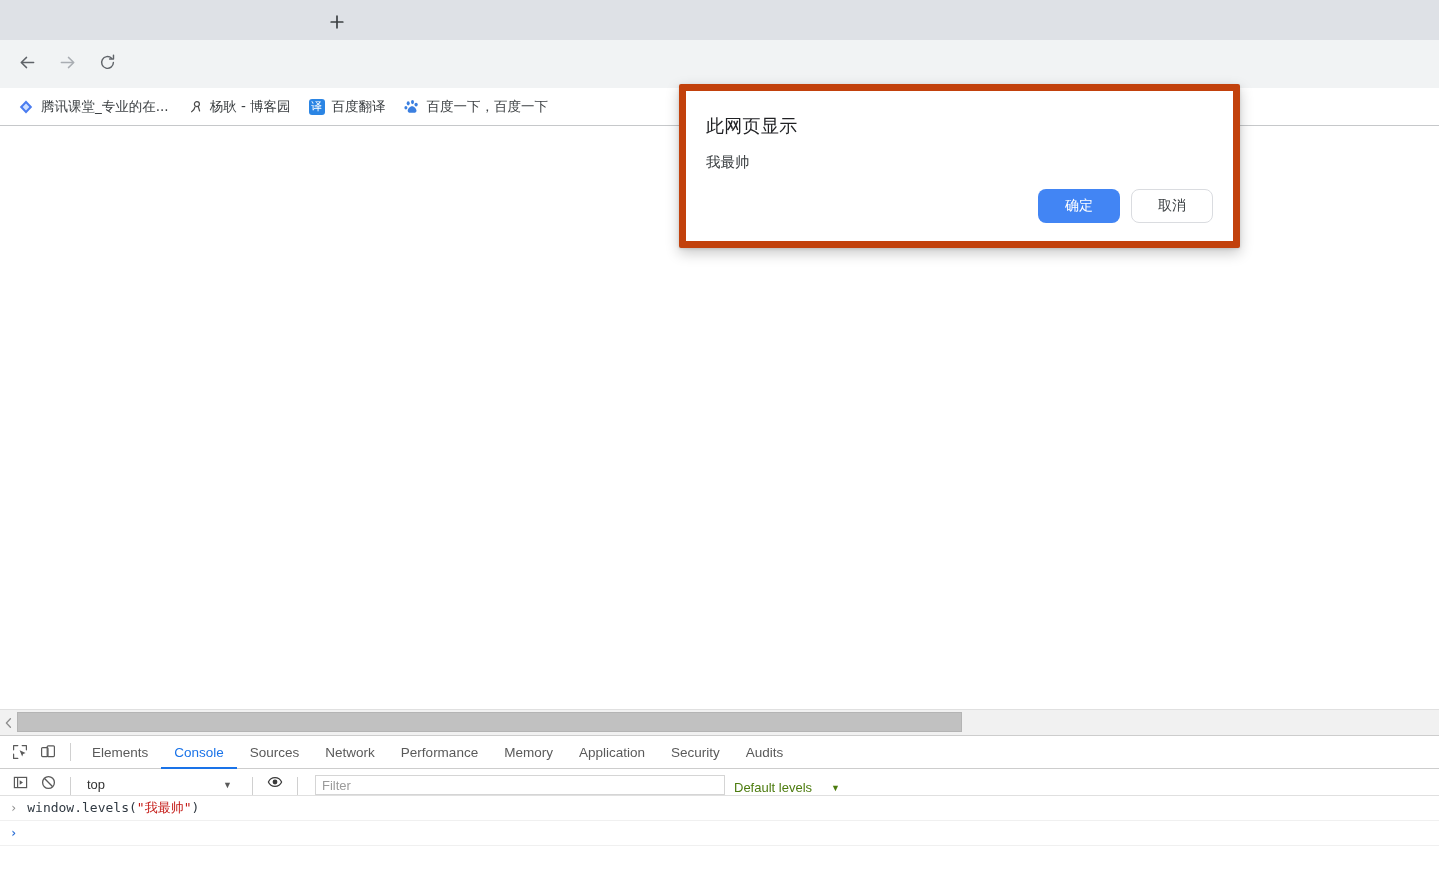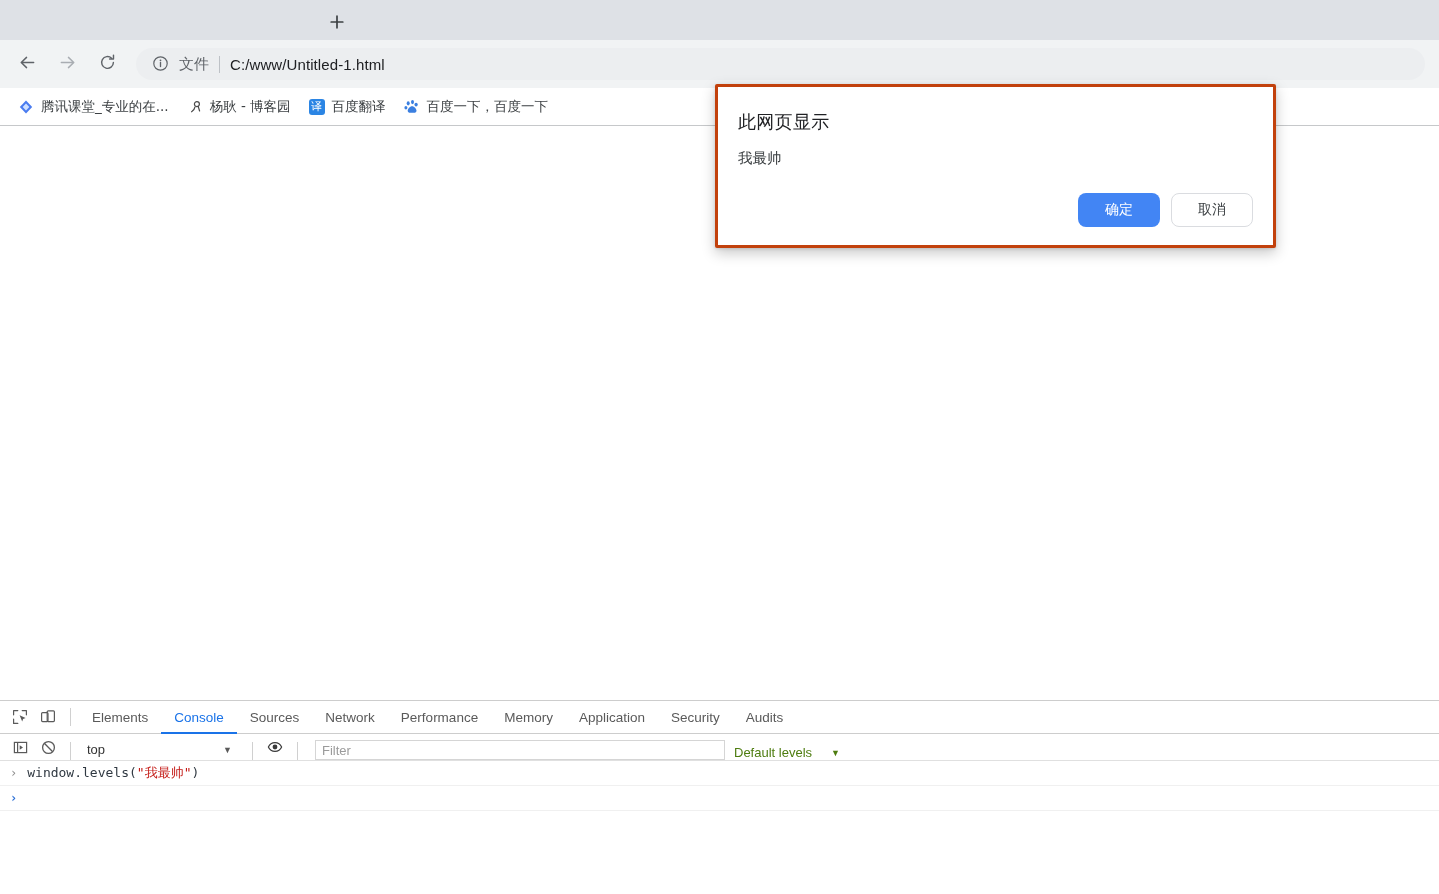--- a/index.html
+++ b/index.html
@@ -91,25 +91,24 @@
   
   .page {
     position: absolute; top: 126px; left: 0; width: 1439px; height: 583px;
     background: #ffffff;
   }
 
   
   .dialog {
     position: absolute; left: 679px; top: 84px; width: 561px; height: 164px;
     background: #ffffff;
-    border: 3px solid #c2410c;
+    border: 7px solid #c2410c;
     border-radius: 2px;
     box-shadow: 0 5px 14px rgba(0,0,0,.22), 0 1px 3px rgba(0,0,0,.12);
     z-index: 50;
-    margin-left: 36px;
   }
   .dlg-title {
     position: absolute; left: 20px; top: 23px;
     font-size: 18px; color: #202124; letter-spacing: .3px;
     font-family: "DejaVu Sans", "Liberation Sans", sans-serif;
   }
   .dlg-message {
     position: absolute; left: 20px; top: 62px;
     font-size: 14.5px; color: #3c4043;
     font-family: "DejaVu Sans", "Liberation Sans", sans-serif;
@@ -140,21 +139,21 @@
     display: flex; align-items: center; justify-content: center;
   }
   .hscroll-track { position: relative; flex: 1 1 auto; height: 100%; }
   .hscroll-thumb {
     position: absolute; left: 0; top: 2px; width: 945px; height: 20px;
     background: #c1c1c1; border: 1px solid #b4b4b4;
   }
 
   
   .devtools {
-    position: absolute; top: 700px; left: 0; width: 1439px; height: 159px;
+    position: absolute; top: 735px; left: 0; width: 1439px; height: 159px;
     background: #ffffff;
     border-top: 1px solid #cdcdcd;
   }
   .dt-tabbar {
     position: relative; height: 33px; width: 100%;
     border-bottom: 1px solid #cdcdcd;
     display: flex; align-items: center;
   }
   .dt-icon-btn {
     width: 28px; height: 26px;
@@ -240,32 +239,20 @@
         </svg>
       </span>
     </div>
     <div class="nav-btn">
       <span>
         <svg width="19" height="19" viewBox="0 0 20 20" aria-hidden="true">
           <path d="M16.2 10a6.2 6.2 0 1 1-1.9-4.5" fill="none" stroke="#5f6368" stroke-width="1.5" stroke-linecap="round"></path>
           <path d="M16.3 2.2v4.1h-4.1" fill="none" stroke="#5f6368" stroke-width="1.5" stroke-linecap="round" stroke-linejoin="round"></path>
         </svg>
       </span>
-    </div>
-    <div class="omnibox">
-      <span class="omni-info">
-        <svg width="17" height="17" viewBox="0 0 18 18" aria-hidden="true">
-          <circle cx="9" cy="9" r="7.1" fill="none" stroke="#5f6368" stroke-width="1.25"></circle>
-          <path d="M9 7.9v4.3" stroke="#5f6368" stroke-width="1.4" stroke-linecap="round"></path>
-          <circle cx="9" cy="5.6" r=".95" fill="#5f6368"></circle>
-        </svg>
-      </span>
-      <span class="omni-scheme">文件</span>
-      <span class="omni-sep"></span>
-      <span class="omni-url">C:/www/Untitled-1.html</span>
     </div>
   </div>
 
   <div class="bookmarks">
 
     <div class="bm">
       <span class="bm-ico" style="background:transparent;">
         <svg width="16" height="16" viewBox="0 0 16 16" aria-hidden="true">
           <path d="M8 1.6 14.2 8 8 14.4 1.8 8z" fill="#4a7cf0"></path>
           <path d="M8 4.5 11.3 8 8 11.4 4.7 8z" fill="#cfe0ff"></path>

